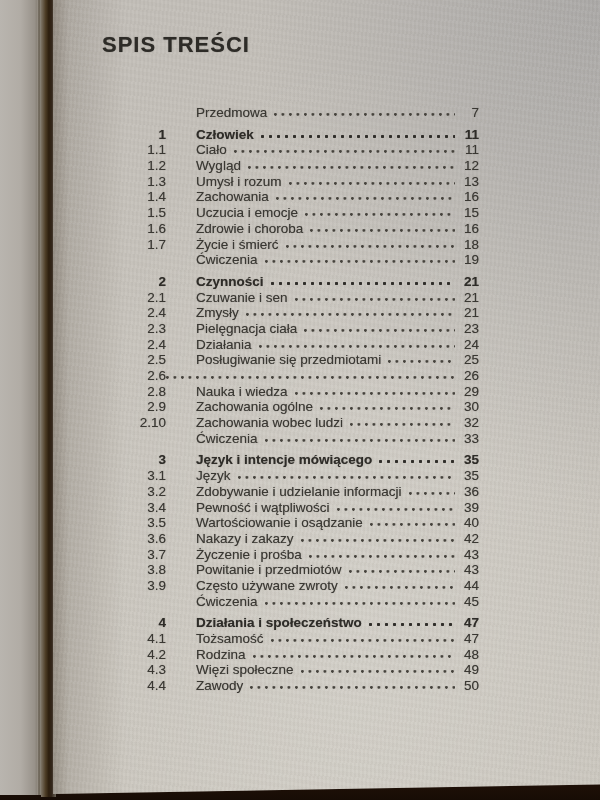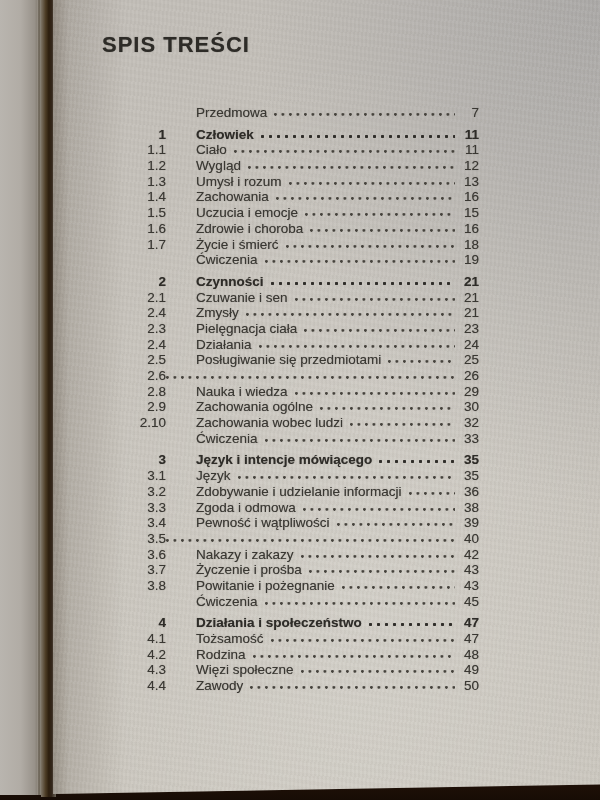--- a/index.html
+++ b/index.html
@@ -232,53 +232,54 @@
           <span class="dots"></span>
           <span class="pg">35</span>
         </div>
         <div class="row">
           <span class="num">3.2</span>
           <span class="label">Zdobywanie i udzielanie informacji</span>
           <span class="dots"></span>
           <span class="pg">36</span>
         </div>
         <div class="row">
-          <span class="num">3.3</span>
-          <span class="label">Zgoda i odmowa</span>
-          <span class="dots"></span>
-          <span class="pg">38</span>
-        </div>
-        <div class="row">
           <span class="num">3.4</span>
           <span class="label">Pewność i wątpliwości</span>
           <span class="dots"></span>
           <span class="pg">39</span>
         </div>
         <div class="row">
           <span class="num">3.5</span>
+          <span class="label">Wartościowanie i osądzanie</span>
           <span class="dots"></span>
           <span class="pg">40</span>
         </div>
         <div class="row">
           <span class="num">3.6</span>
           <span class="label">Nakazy i zakazy</span>
           <span class="dots"></span>
           <span class="pg">42</span>
         </div>
         <div class="row">
           <span class="num">3.7</span>
           <span class="label">Życzenie i prośba</span>
           <span class="dots"></span>
           <span class="pg">43</span>
         </div>
         <div class="row">
           <span class="num">3.8</span>
-          <span class="label">Powitanie i pożegnanie</span>
+          <span class="label">Powitanie i przedmiotów</span>
           <span class="dots"></span>
           <span class="pg">43</span>
+        </div>
+        <div class="row">
+          <span class="num">3.9</span>
+          <span class="label">Często używane zwroty</span>
+          <span class="dots"></span>
+          <span class="pg">44</span>
         </div>
         <div class="row">
           <span class="num">&nbsp;</span>
           <span class="label">Ćwiczenia</span>
           <span class="dots"></span>
           <span class="pg">45</span>
         </div>
         <div class="row section">
           <span class="num">4</span>
           <span class="label">Działania i społeczeństwo</span>

